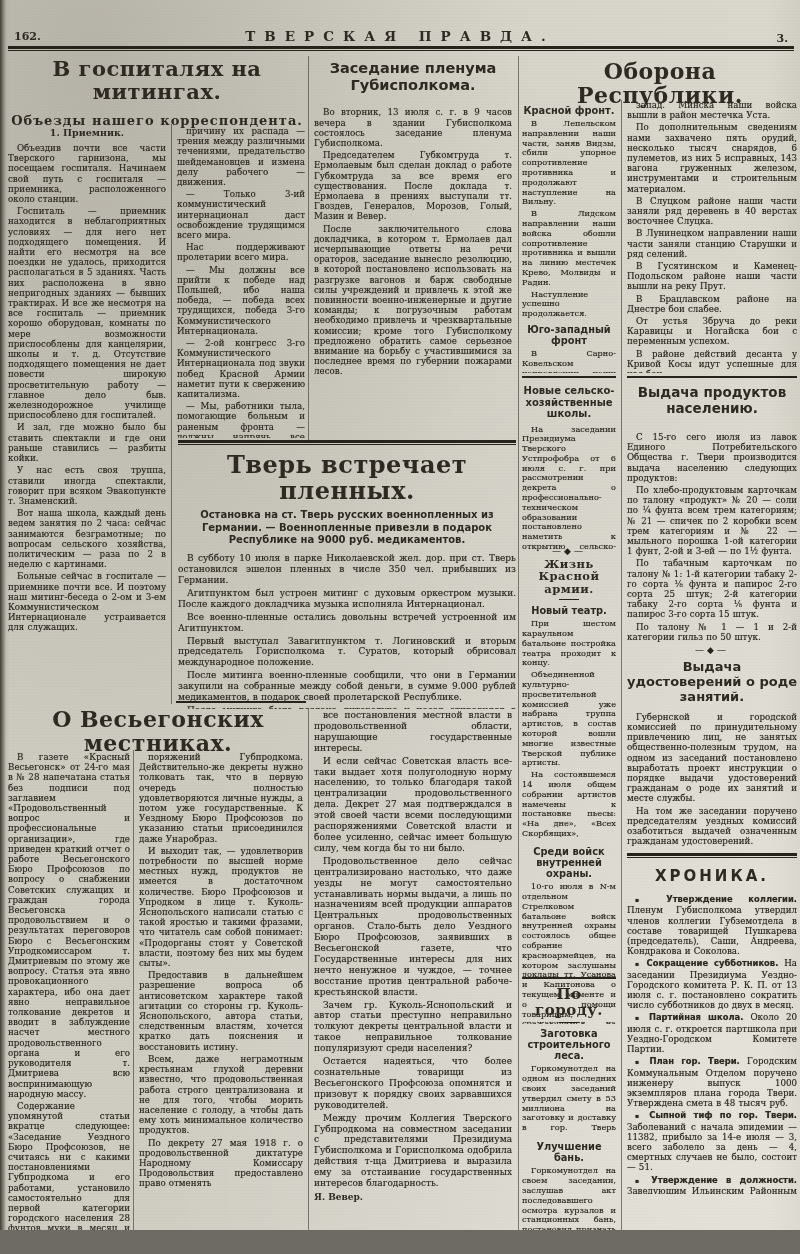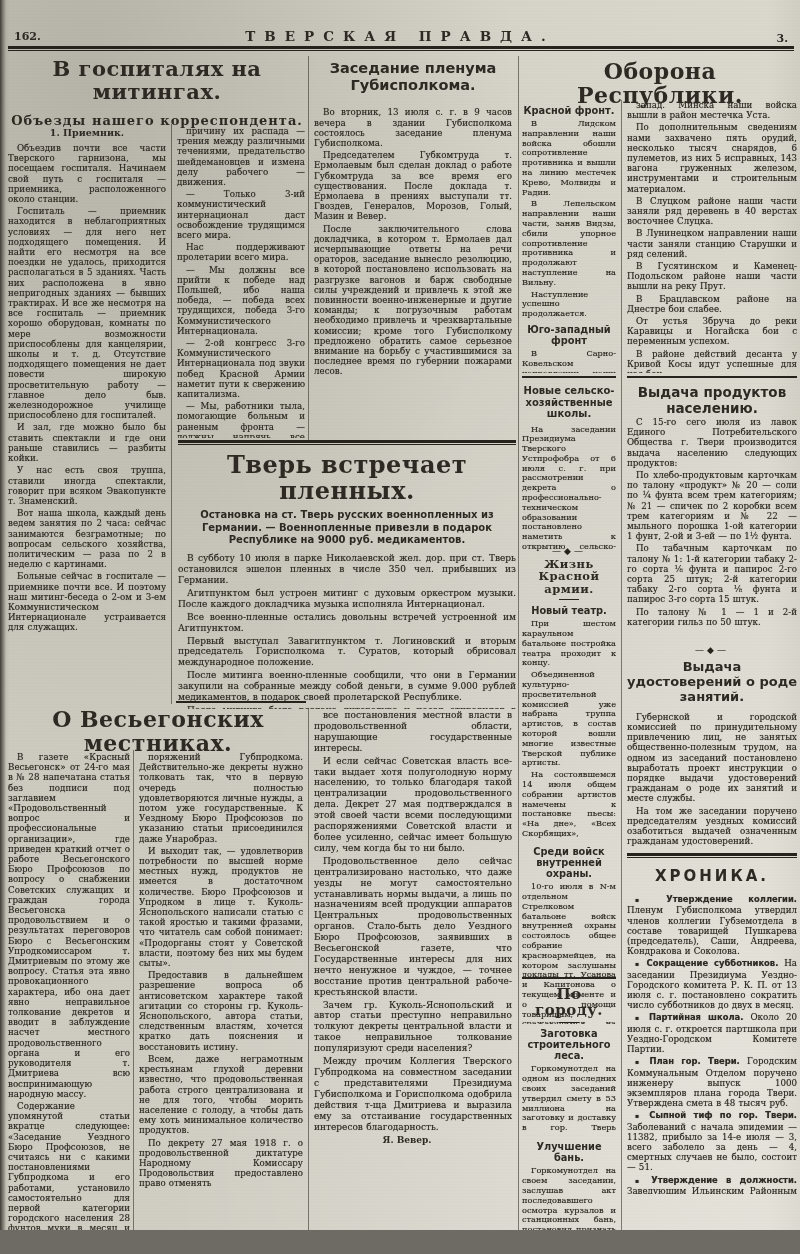--- a/index.html
+++ b/index.html
@@ -27,21 +27,21 @@
   .h-sans{font-family:"DejaVu Sans","Liberation Sans",sans-serif;font-weight:700;text-align:center;line-height:1.15;}
   .subtitle{font-weight:700;font-size:13px;text-align:center;letter-spacing:1px;}
   .deck{font-family:"DejaVu Sans","Liberation Sans",sans-serif;font-weight:700;font-size:10px;text-align:center;line-height:1.28;margin:5px 8px 0;}
   .kicker{text-align:center;font-weight:700;font-size:9.5px;margin:1px 0 5px;}
   .subhead{font-family:"DejaVu Sans","Liberation Sans",sans-serif;font-weight:700;font-size:9.8px;text-align:center;margin:5px 0 3px;}
   .col{overflow:hidden;}
   .col p{font-size:8.7px;line-height:10.2px;text-align:justify;text-indent:9px;margin:0 0 2px;
     word-spacing:.4px;text-shadow:0 0 .7px rgba(52,47,38,.55);}
   .col.narrow p{font-size:8.2px;line-height:9.8px;}
   .col.wide p{font-size:9px;line-height:10.9px;}
-  .sig{text-align:center;font-weight:700;font-size:9px;padding-right:12px;margin-top:3px;}
+  .sig{text-align:left;font-weight:700;font-size:9px;padding-right:12px;margin-top:3px;}
   .mini-rule{width:20px;height:1px;background:#26231c;margin:4px auto;}
   .orn{position:absolute;text-align:center;font-size:9px;letter-spacing:3px;color:#26231c;}
   .orn::before{content:"—◆—";}
   .chron p{text-indent:8px;}
   .chron p::before{content:"▪ ";font-size:6px;}
   .chron p b{font-family:"DejaVu Sans","Liberation Sans",sans-serif;font-size:8.4px;}
 </style>
 </head>
 <body>
 
@@ -128,33 +128,34 @@
         <p>Всем, даже неграмотным крестьянам глухой деревни известно, что продовольственная работа строго централизована и не для того, чтобы морить население с голоду, а чтобы дать ему хоть минимальное количество продуктов.</p>
         <p>По декрету 27 мая 1918 г. о продовольственной диктатуре Народному Комиссару Продовольствия предоставлено право отменять</p>
       </div>
   </section>
   <section class="abs col wide" style="left:314px;top:710px;width:198px;height:544px;">
     <div>
         <p>все постановления местной власти в продовольственной области, нарушающие государственные интересы.</p>
         <p>И если сейчас Советская власть все-таки выдает хотя полуголодную норму населению, то только благодаря такой централизации продовольственного дела. Декрет 27 мая подтверждался в этой своей части всеми последующими распоряжениями Советской власти и более усиленно, сейчас имеет большую силу, чем когда бы то ни было.</p>
         <p>Продовольственное дело сейчас централизировано настолько, что даже уезды не могут самостоятельно устанавливать нормы выдачи, а лишь по назначениям всей продукции аппаратов Центральных продовольственных органов. Стало-быть дело Уездного Бюро Профсоюзов, заявивших в Весьегонской газете, что Государственные интересы для них нечто ненужное и чуждое, — точнее восстание против центральной рабоче-крестьянской власти.</p>
         <p>Зачем гр. Куколь-Яснопольский и автор статьи преступно неправильно толкуют декреты центральной власти и такое неправильное толкование популяризуют среди населения?</p>
+        <p>Остается надеяться, что более сознательные товарищи из Весьегонского Профсоюза опомнятся и призовут к порядку своих зарвавшихся руководителей.</p>
         <p>Между прочим Коллегия Тверского Губпродкома на совместном заседании с представителями Президиума Губисполкома и Горисполкома одобрила действия т-ща Дмитриева и выразила ему за отстаивание государственных интересов благодарность.</p>
       </div>
     <div class="sig">Я. Вевер.</div>
   </section>
 
   <section class="abs" style="left:522px;top:60px;width:276px;">
     <div class="h-xl" style="font-size:22px;">Оборона Республики.</div>
   </section>
   <section class="abs col narrow" style="left:522px;top:100px;width:94px;height:273px;">
     <div class="subhead">Красной фронт.</div>
     <div>
+        <p>В Лепельском направлении наши части, заняв Видзы, сбили упорное сопротивление противника и продолжают наступление на Вильну.</p>
         <p>В Лидском направлении наши войска обошли сопротивление противника и вышли на линию местечек Крево, Молвиды и Радин.</p>
-        <p>В Лепельском направлении наши части, заняв Видзы, сбили упорное сопротивление противника и продолжают наступление на Вильну.</p>
         <p>Наступление успешно продолжается.</p>
       </div>
     <div class="subhead">Юго-западный фронт</div>
     <div>
         <p>В Сарно-Ковельском направлении наши части выдвинулись на 20 верст к западу от Сарн.</p>
       </div>
   </section>
   <section class="abs col" style="left:627px;top:100px;width:170px;height:273px;">
     <div>
         <p>запад. Минска наши войска вышли в район местечка Уста.</p>
@@ -202,21 +203,21 @@
         <p>Горкомунотдел на одном из последних своих заседаний утвердил смету в 53 миллиона на заготовку и доставку в гор. Тверь строительного леса на 1920 и 1921 г.</p>
       </div>
     <div class="subhead">Улучшение бань.</div>
     <div class="col narrow" style="height:128px;">
         <p>Горкомунотдел на своем заседании, заслушав акт последовавшего осмотра курзалов и станционных бань, постановил признать необходимым принятие срочных мер к улучшению бань, а особенное внимание обратить на достройку городских бань, для чего поручено в срочном порядке составить сметы как на достройку городских бань, так и на их оборудование.</p>
       </div>
   </section>
 
   <section class="abs" style="left:627px;top:385px;width:170px;">
     <div class="h-sans" style="font-size:13.5px;">Выдача продуктов населе­нию.</div>
-    <div class="col" style="margin-top:1px;height:212px;">
+    <div class="col" style="margin-top:16px;height:212px;">
         <p>С 15-го сего июля из лавок Единого Потребительского Общества г. Твери производится выдача населению следующих продуктов:</p>
         <p>По хлебо-продуктовым карточкам по талону «продукт» № 20 — соли по ¼ фунта всем трем категориям; № 21 — спичек по 2 коробки всем трем категориям и № 22 — мыльного порошка 1-ой категории 1 фунт, 2-ой и 3-ей — по 1½ фунта.</p>
         <p>По табачным карточкам по талону № 1: 1-й категории табаку 2-го сорта ⅛ фунта и папирос 2-го сорта 25 штук; 2-й категории табаку 2-го сорта ⅛ фунта и папирос 3-го сорта 15 штук.</p>
         <p>По талону № 1 — 1 и 2-й категории гильз по 50 штук.</p>
       </div>
   </section>
   <div class="orn" style="left:627px;top:645px;width:170px;"></div>
 
   <section class="abs" style="left:627px;top:660px;width:170px;">
     <div class="h-sans" style="font-size:13px;">Выдача удостоверений о роде занятий.</div>

